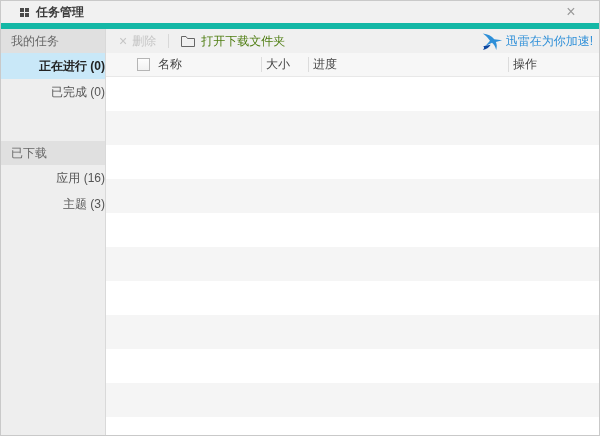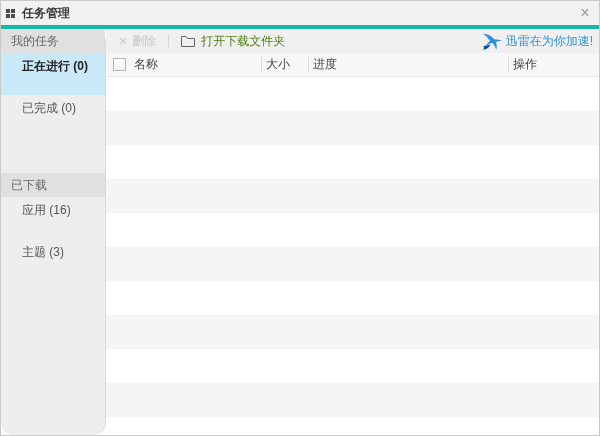--- a/index.html
+++ b/index.html
@@ -8,41 +8,41 @@
     width:600px; height:436px;
     border:1px solid #c9c9c9;
     font-family:"Liberation Sans","DejaVu Sans",sans-serif;
     font-size:12px;
     background:#fff;
     overflow:hidden;
     position:relative;
   }
   
   .titlebar {
-    height:28px; background:#f1f1f1; border-bottom:4px solid #14b8a6;
-    display:flex; align-items:center; padding:0 4px;
+    height:28px; background:#f1f1f1; border-bottom:6px solid #14b8a6;
+    display:flex; align-items:center; padding:0 18px;
   }
   .grid-icon { display:inline-flex; margin-left:1px; }
   .title { font-weight:bold; color:#3a3a3a; margin-left:7px; }
   .close-btn {
     margin-left:auto; color:#9a9a9a; font-size:16px; line-height:16px;
     width:20px; text-align:center; cursor:pointer; user-select:none;
   }
   
   .body { display:flex; height:406px; }
   .sidebar {
     width:105px; background:#eeeeee; border-right:1px solid #d9d9d9;
-    flex:none; display:flex; flex-direction:column;border-radius:13px;
+    flex:none; display:flex; flex-direction:column;
   }
   .section-header {
     height:24px; line-height:24px; background:#e0e0e0;
     color:#666; padding-left:10px;
   }
   .side-item {
-    height:42px; line-height:26px; padding-left:21px; color:#555; cursor:pointer;
+    height:26px; line-height:26px; padding-left:21px; color:#555; cursor:pointer;text-align:right;
   }
   .side-item.selected { background:#c9e8f8; color:#222; font-weight:bold; }
   .side-gap { height:36px; }
   .main { flex:1; display:flex; flex-direction:column; min-width:0; }
   
   .toolbar {
     height:24px; background:#f0f0f0;
     display:flex; align-items:center;
     padding:0 6px 0 13px; position:relative;
   }
@@ -56,21 +56,21 @@
     margin-left:auto; color:#2e8fd8; display:flex; align-items:center;
     cursor:pointer;
     text-align:right;
   }
   .bird-icon { display:inline-flex; margin-right:3px; margin-top:4px; }
   
   .table-header {
     height:24px; background:#f7f7f7; border-bottom:1px solid #e8e8e8;
     display:flex; align-items:center; color:#444;
   }
-  .col-name { width:155px; display:flex; align-items:center; }
+  .col-name { width:155px; display:flex; align-items:center;padding-left:24px; }
   .checkbox {
     width:13px; height:13px; margin-left:7px;
     border:1px solid #b5b5b5; background:linear-gradient(#fdfdfd,#f1f1f1);
     cursor:pointer; flex:none;
   }
   .col-name-label { margin-left:8px; }
   .col-size, .col-progress, .col-op {
     height:15px; line-height:15px; border-left:1px solid #dcdcdc; padding-left:4px;
   }
   .col-size { width:47px; }

